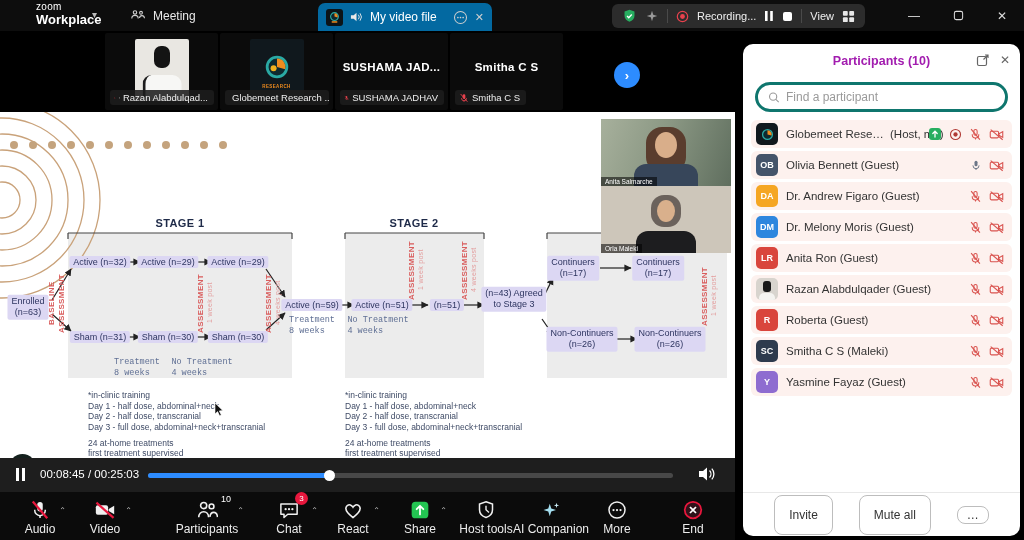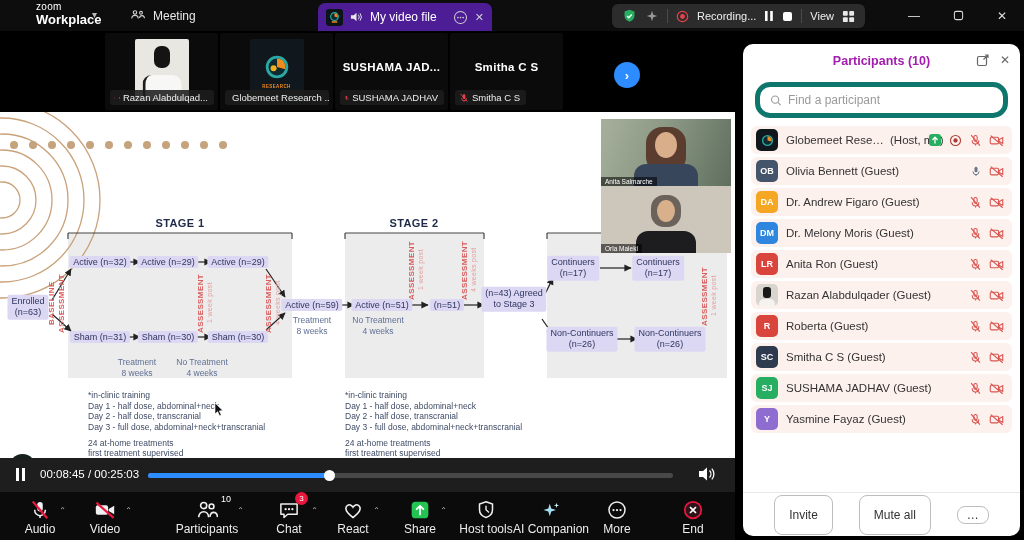--- a/index.html
+++ b/index.html
@@ -6,21 +6,21 @@
   html,body { width:1024px; height:540px; overflow:hidden; background:#000;
     font-family:"Liberation Sans", sans-serif; -webkit-font-smoothing:antialiased; }
 
   
   .titlebar { position:absolute; left:0; top:0; width:1024px; height:31px; background:#0d0d0d; z-index:50; }
   .brand { position:absolute; left:36px; top:2px; color:#fff; line-height:1; }
   .brand .b1 { font-size:10px; letter-spacing:.3px; }
   .brand .b2 { font-size:13px; font-weight:bold; margin-top:1px; }
   .brand-chev { position:absolute; left:92px; top:9px; color:#bbb; font-size:10px; }
   .tab-meeting { position:absolute; left:130px; top:0; height:31px; display:flex; align-items:center; gap:7px; color:#e8e8e8; font-size:12px; }
-  .tab-file { position:absolute; left:318px; top:3px; width:174px; height:28px; background:#4c1d95; border-radius:7px 7px 0 0; display:flex; align-items:center; gap:7px; padding:0 8px; color:#fff; font-size:12px; }
+  .tab-file { position:absolute; left:318px; top:3px; width:174px; height:28px; background:#0369a1; border-radius:7px 7px 0 0; display:flex; align-items:center; gap:7px; padding:0 8px; color:#fff; font-size:12px; }
   .mini-logo { width:17px; height:17px; border-radius:3px; background:#0c1418; display:flex; align-items:center; justify-content:center; }
   .tab-file .grow { flex:1; }
   .tb-pill { position:absolute; left:612px; top:4px; height:24px; background:#2c2c2c; border-radius:6px; display:flex; align-items:center; gap:8px; padding:0 10px; }
   .rec-text { color:#efefef; font-size:11px; }
   .pill-div { width:1px; height:14px; background:#4a4a4a; }
   .view-lbl { color:#efefef; font-size:11px; }
   .winbtns { position:absolute; right:0; top:0; height:31px; display:flex; }
   .winbtn { width:44px; height:31px; display:flex; align-items:center; justify-content:center; color:#ddd; font-size:12px; }
 
   
@@ -40,21 +40,21 @@
   .name-pill { position:absolute; left:5px; bottom:5px; max-width:104px; background:rgba(28,28,28,.88); border-radius:3px; padding:2px 6px 2px 4px; display:flex; align-items:center; gap:3px; color:#eee; font-size:9.5px; white-space:nowrap; overflow:hidden; }
   .next-btn { position:absolute; left:614px; top:31px; width:26px; height:26px; border-radius:50%; background:#2d8cff; display:flex; align-items:center; justify-content:center; color:#fff; font-size:13px; font-weight:bold; }
 
   
   .share { position:absolute; left:0; top:81px; width:735px; height:377px; background:#fff; overflow:hidden; }
   .decor-svg, .arrow-svg { position:absolute; left:0; top:0; z-index:1; }
   .stagebox { position:absolute; background:#ececec; z-index:0; }
   .stage-title { position:absolute; transform:translateX(-50%); font-size:11px; font-weight:bold; color:#1e2a48; letter-spacing:.4px; z-index:2; }
   .node { position:absolute; transform:translate(-50%,-50%); background:#dcd7f3; color:#2e3560; font-size:9px; padding:1px 4px; border-radius:2px; white-space:nowrap; z-index:2; }
   .node.multi { text-align:center; line-height:1.25; }
-  .tlabel { position:absolute; transform:translateX(-50%); font-size:8.5px; color:#5f6f94; text-align:center; line-height:1.3; z-index:2; white-space:nowrap; }
+  .tlabel { position:absolute; transform:translateX(-50%); font-size:8.5px; color:#5f6f94; text-align:left; line-height:1.3; z-index:2; white-space:nowrap;font-family:Liberation Mono, monospace; }
   .vtext { position:absolute; writing-mode:vertical-rl; transform:rotate(180deg); text-align:center; z-index:2; line-height:1.25; }
   .vtext .vmain { display:block; color:#d95c5c; font-weight:bold; font-size:8px; letter-spacing:.4px; }
   .vtext .vsub { display:block; color:#e39c9c; font-size:7px; letter-spacing:.3px; }
   .fnote { position:absolute; font-size:8.5px; color:#3f4b66; line-height:1.25; z-index:2; }
   .fnote .gap { margin-top:5px; }
   .ovideo { position:absolute; left:601px; width:130px; height:67px; z-index:5; overflow:hidden; }
   .ov-name { position:absolute; left:0; bottom:0; background:rgba(0,0,0,.55); color:#fff; font-size:6.5px; padding:1px 4px; z-index:3; }
   .pv { position:absolute; left:50%; transform:translateX(-50%); }
   .annotate { position:absolute; left:9px; top:342px; width:27px; height:27px; border-radius:50%; background:#14211e; display:flex; align-items:center; justify-content:center; z-index:6; color:#2bd47a; font-size:13px; }
   .cursor { position:absolute; z-index:7; }
@@ -76,21 +76,21 @@
   .tb-lbl { color:#ececec; font-size:12px; margin-top:2px; white-space:nowrap; }
   .tb-chev { position:absolute; top:10px; color:#bdbdbd; font-size:8px; }
   .tb-badge { position:absolute; top:-4px; right:-8px; min-width:13px; height:13px; border-radius:7px; background:#e8173d; color:#fff; font-size:8px; display:flex; align-items:center; justify-content:center; padding:0 3px; }
   .tb-count { position:absolute; top:-2px; right:-13px; color:#fff; font-size:9px; }
 
   
   .panel { position:absolute; left:8px; top:13px; width:277px; height:492px; background:#fff; border-radius:10px; overflow:hidden; }
   .panel-head { position:relative; height:34px; display:flex; align-items:center; justify-content:center; }
   .panel-title { font-size:12.5px; font-weight:bold; color:#a21caf; }
   .panel-acts { position:absolute; right:10px; top:9px; display:flex; gap:10px; align-items:center; color:#666; }
-  .search-wrap { margin:4px 12px 8px; height:36px; border:5px solid #0f766e; border-radius:15px; display:flex; align-items:center; padding:0 10px; gap:6px; }
+  .search-wrap { margin:4px 12px 8px; height:30px; border:3px solid #0f766e; border-radius:15px; display:flex; align-items:center; padding:0 10px; gap:6px; }
   .search-wrap input { border:none; outline:none; width:100%; font-size:12px; color:#333; background:transparent; font-family:"Liberation Sans",sans-serif; }
   .search-wrap input::placeholder { color:#9a9a9a; }
   .plist { padding:0 8px; }
   .prow { position:relative; height:28px; margin-bottom:3px; background:#fdf1ee; border-radius:6px; display:flex; align-items:center; padding:0 8px 0 5px; }
   .avatar { width:22px; height:22px; border-radius:5px; color:#fff; font-size:9px; font-weight:bold; display:flex; align-items:center; justify-content:center; flex-shrink:0; }
   .avatar.logo-av { background:#10181d; }
   .avatar.photo-av { background:#d8d4ce; position:relative; overflow:hidden; }
   .avatar.photo-av:before { content:""; position:absolute; left:50%; top:3px; transform:translateX(-50%); width:8px; height:11px; border-radius:3px; background:#191919; }
   .avatar.photo-av:after { content:""; position:absolute; left:50%; bottom:-1px; transform:translateX(-50%); width:16px; height:8px; border-radius:5px 5px 0 0; background:#f4f3f0; }
   .pname { margin-left:8px; font-size:11.5px; color:#333; white-space:nowrap; overflow:hidden; text-overflow:ellipsis; }
@@ -718,61 +718,40 @@
                 <rect x="1.5" y="3.5" width="10" height="8" rx="1.5"></rect>
                 <path d="M12 6.5l4.5-2.5v7L12 8.5z"></path>
               </g>
               <line x1="2" y1="1.6" x2="16.4" y2="13.8" stroke="#d9534f" stroke-width="1.4"></line>
             </svg>
         </span>
       </div>
 
       <div class="prow">
         <span class="avatar" style="background:#2E3B4E">SC</span>
-        <span class="pname">Smitha C S (Guest)</span>
+        <span class="pname">Smitha C S (Maleki)</span>
         <span class="picons">
           <svg width="13" height="13" viewBox="0 0 16 16">
               <g stroke="#d9534f" stroke-width="1.3" fill="none">
                 <rect x="6" y="1.8" width="4" height="7.2" rx="2"></rect>
                 <path d="M4 7.8v.4a4 4 0 0 0 8 0v-.4"></path>
                 <line x1="8" y1="12.4" x2="8" y2="14"></line>
               </g>
               <line x1="2.6" y1="1.4" x2="13.4" y2="14.2" stroke="#d9534f" stroke-width="1.4"></line>
             </svg>
           <svg width="15" height="13" viewBox="0 0 18 15">
               <g stroke="#d9534f" stroke-width="1.3" fill="none">
                 <rect x="1.5" y="3.5" width="10" height="8" rx="1.5"></rect>
                 <path d="M12 6.5l4.5-2.5v7L12 8.5z"></path>
               </g>
               <line x1="2" y1="1.6" x2="16.4" y2="13.8" stroke="#d9534f" stroke-width="1.4"></line>
             </svg>
         </span>
       </div>
 
-      <div class="prow">
-        <span class="avatar" style="background:#27AE60">SJ</span>
-        <span class="pname">SUSHAMA JADHAV (Guest)</span>
-        <span class="picons">
-          <svg width="13" height="13" viewBox="0 0 16 16">
-              <g stroke="#d9534f" stroke-width="1.3" fill="none">
-                <rect x="6" y="1.8" width="4" height="7.2" rx="2"></rect>
-                <path d="M4 7.8v.4a4 4 0 0 0 8 0v-.4"></path>
-                <line x1="8" y1="12.4" x2="8" y2="14"></line>
-              </g>
-              <line x1="2.6" y1="1.4" x2="13.4" y2="14.2" stroke="#d9534f" stroke-width="1.4"></line>
-            </svg>
-          <svg width="15" height="13" viewBox="0 0 18 15">
-              <g stroke="#d9534f" stroke-width="1.3" fill="none">
-                <rect x="1.5" y="3.5" width="10" height="8" rx="1.5"></rect>
-                <path d="M12 6.5l4.5-2.5v7L12 8.5z"></path>
-              </g>
-              <line x1="2" y1="1.6" x2="16.4" y2="13.8" stroke="#d9534f" stroke-width="1.4"></line>
-            </svg>
-        </span>
-      </div>
 
       <div class="prow">
         <span class="avatar" style="background:#8E6CD0">Y</span>
         <span class="pname">Yasmine Fayaz (Guest)</span>
         <span class="picons">
           <svg width="13" height="13" viewBox="0 0 16 16">
               <g stroke="#d9534f" stroke-width="1.3" fill="none">
                 <rect x="6" y="1.8" width="4" height="7.2" rx="2"></rect>
                 <path d="M4 7.8v.4a4 4 0 0 0 8 0v-.4"></path>
                 <line x1="8" y1="12.4" x2="8" y2="14"></line>

